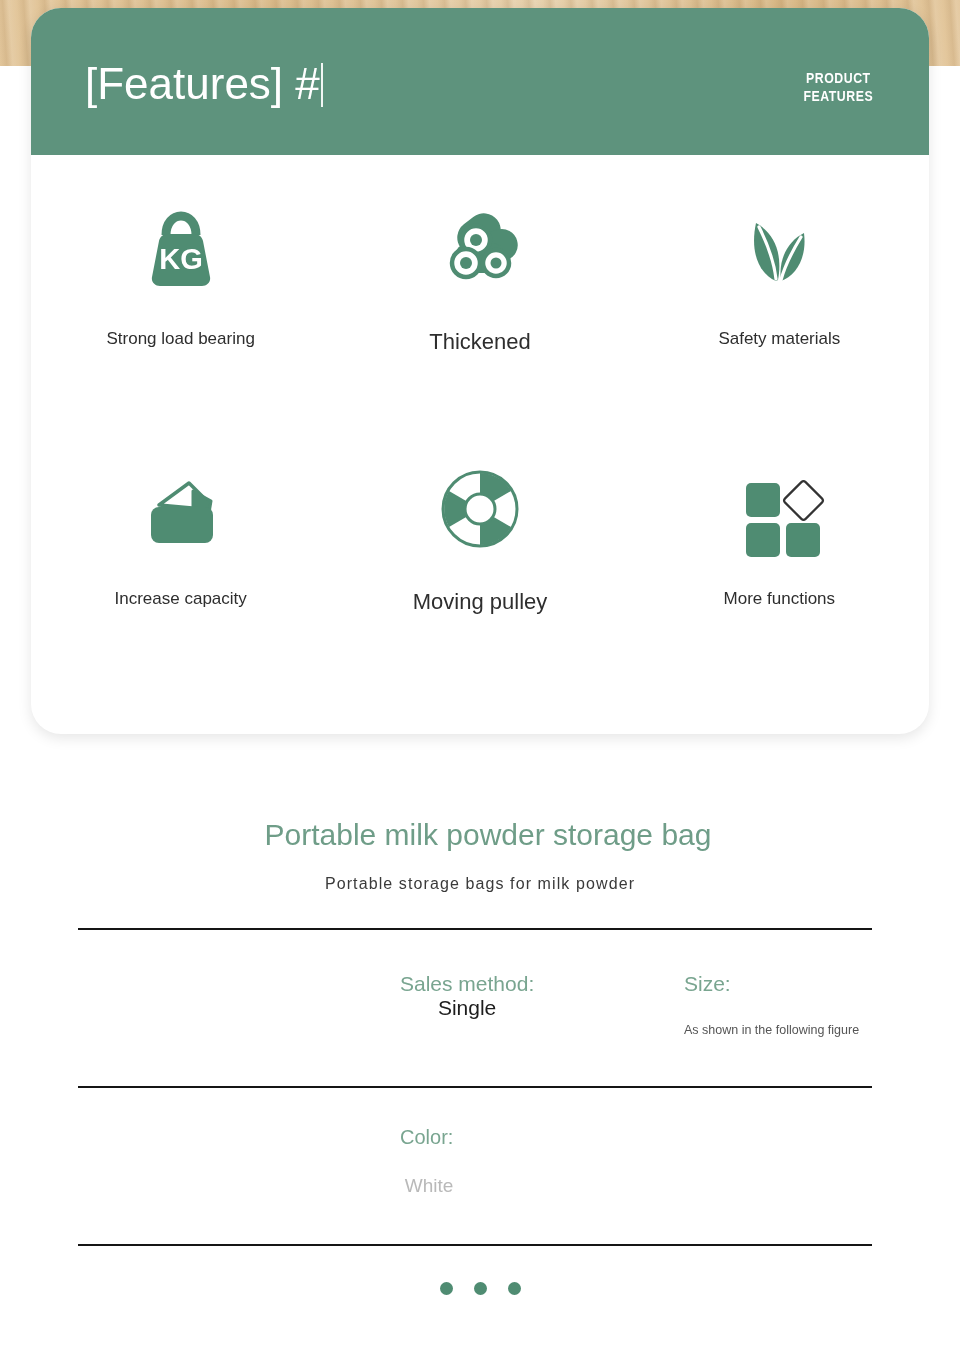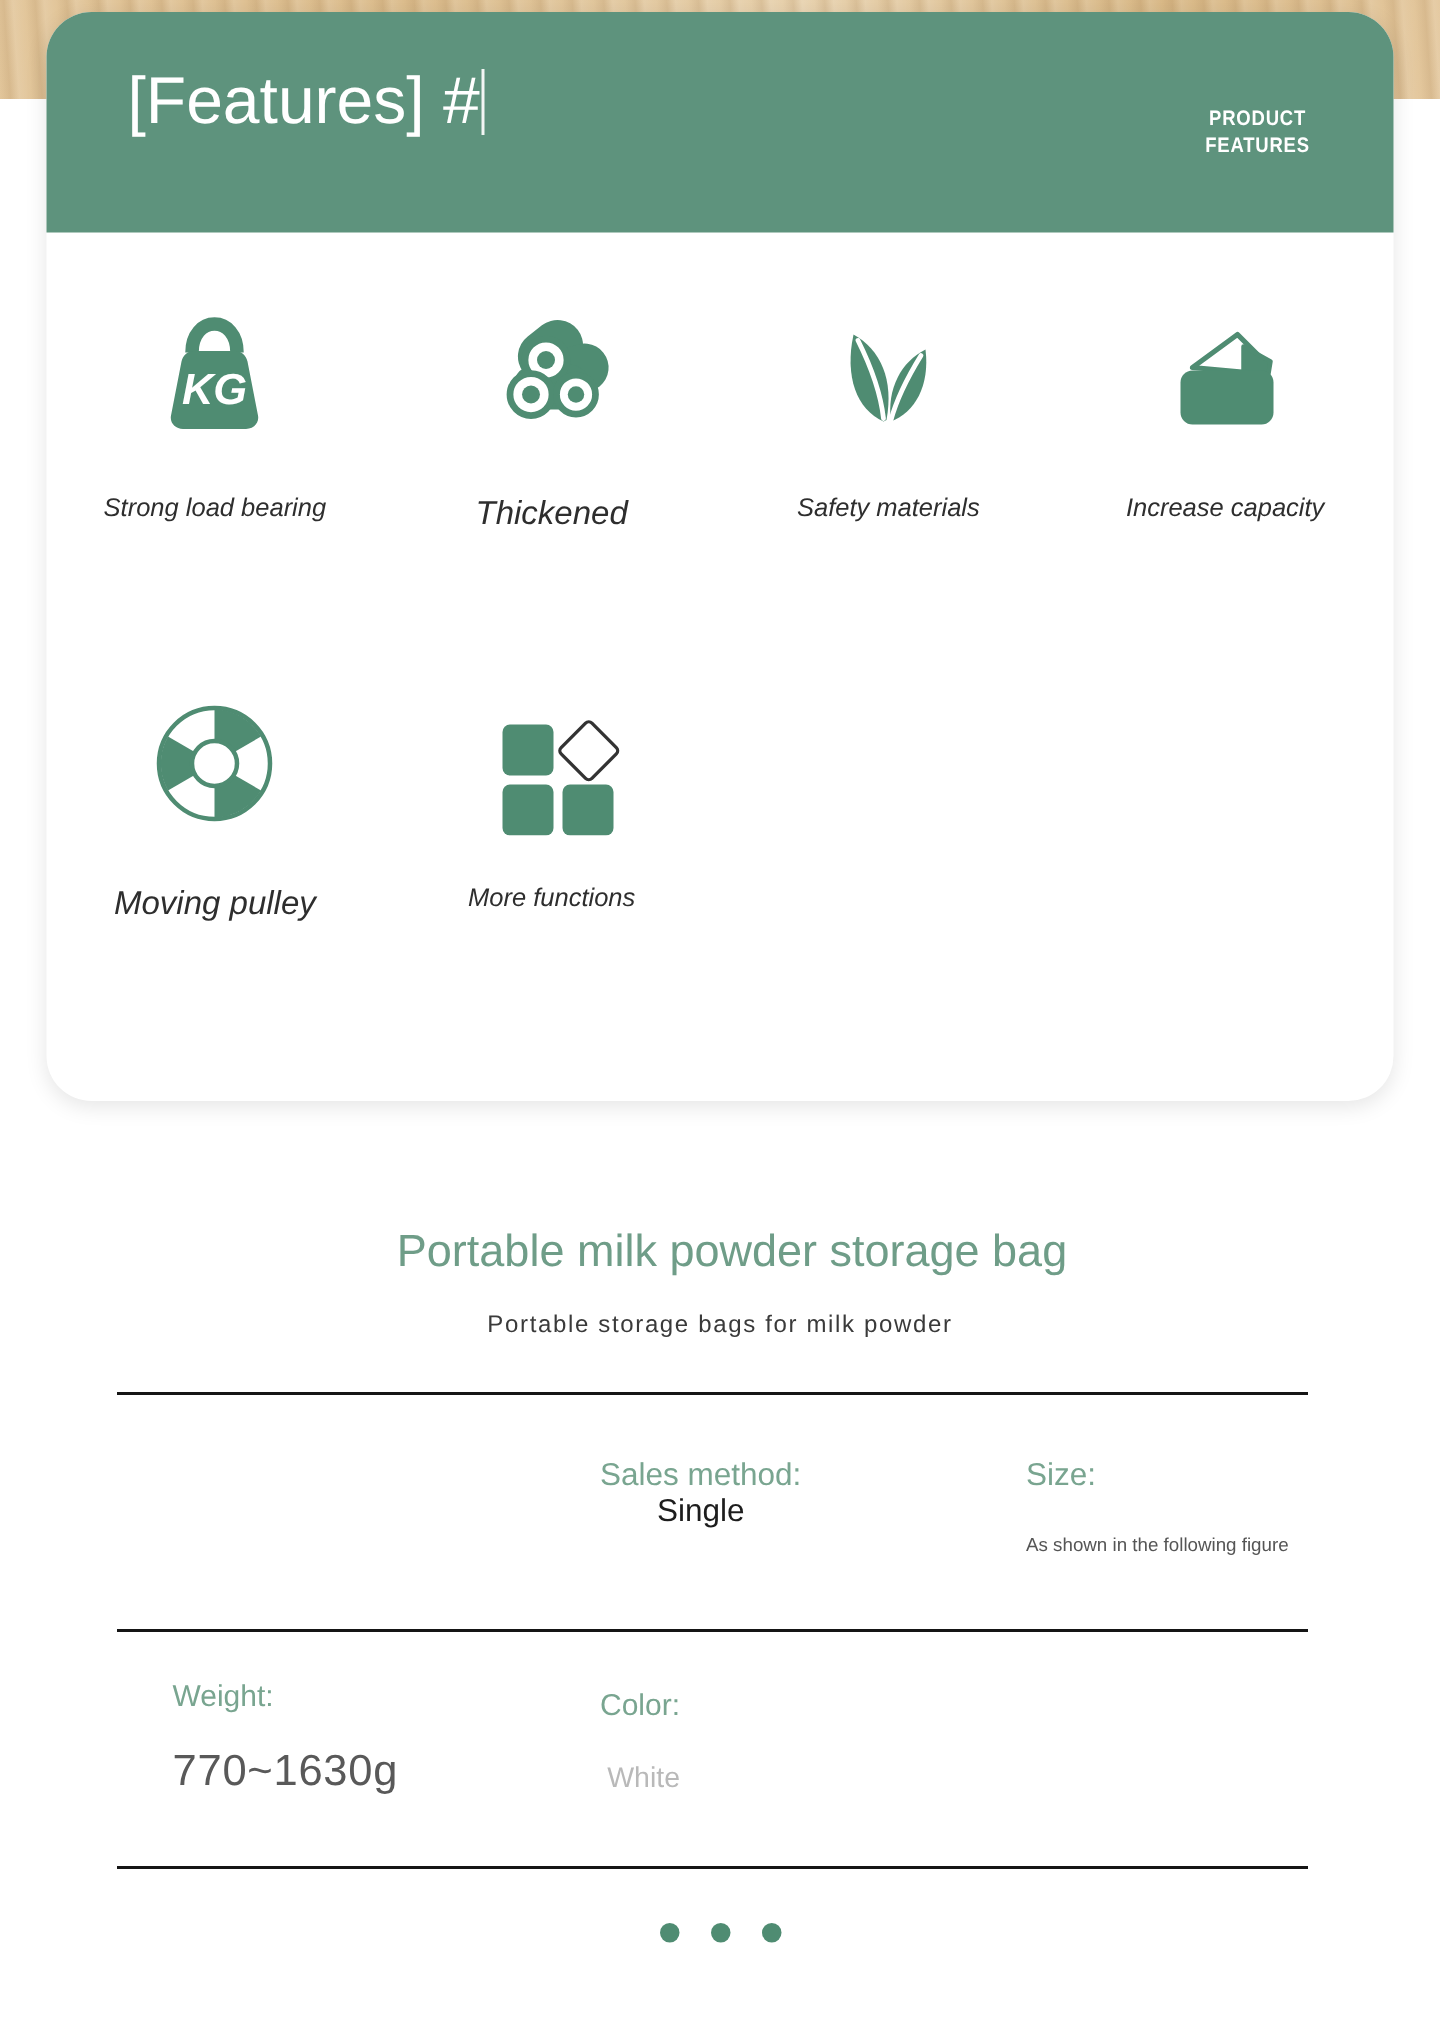--- a/index.html
+++ b/index.html
@@ -30,21 +30,21 @@
     background:#ffffff;
     border-radius:30px;
     box-shadow:0 4px 14px rgba(0,0,0,0.10);
   }
   .card-header {
     position:absolute; left:0; top:0; width:898px; height:147px;
     background:#5e937d;
     border-radius:30px 30px 0 0;
   }
   .card-title {
-    position:absolute; left:54px; top:36px;
+    position:absolute; left:54px; top:52px;
     font-size:44px; color:#ffffff; font-weight:400;
     letter-spacing:0px; line-height:1.1;
     white-space:nowrap;
   }
   .caret {
     display:inline-block; width:2px; height:44px;
     background:#f2f6f4; vertical-align:-8px; margin-left:1px;
   }
   .card-kicker {
     position:absolute; right:56px; top:62px;
@@ -52,23 +52,22 @@
     font-size:14px; font-weight:bold; line-height:1.25;
     letter-spacing:0.6px;
     transform:scaleX(0.88);
     transform-origin:right center;
   }
 
   
   .features {
     position:absolute; left:0; top:147px; width:898px; height:520px;
     display:grid;
-    grid-template-columns:repeat(4,1fr);
+    grid-template-columns:repeat(3,1fr);
     grid-template-rows:repeat(2,1fr);
-    font-style:italic;
   }
   .feature { position:relative; display:flex; flex-direction:column;
              align-items:center; justify-content:flex-start; padding-top:44px; }
   .feature .glyph { width:112px; height:100px; display:flex;
                     align-items:center; justify-content:center; }
   .feature .cap {
     margin-top:30px; color:#2e2e2e; text-align:center; white-space:nowrap;
   }
   .cap-s { font-size:17px; }
   .cap-m { font-size:22px; }
@@ -229,24 +228,20 @@
   <div class="spec" style="left:400px; top:972px;">
     <div class="lab lab-xl">Sales method:</div>
     <div class="val v-dark-md" style="text-align:center;">Single</div>
   </div>
 
   <div class="spec" style="left:684px; top:972px; width:150px;">
     <div class="lab lab-xl">Size:</div>
     <div class="val v-dark-xs" style="margin-top:26px; width:120px;">As shown in the following figure</div>
   </div>
 
-  <div class="spec" style="left:115px; top:1120px;">
-    <div class="lab lab-lg">Weight:</div>
-    <div class="val v-gray-xl" style="margin-top:22px;">770~1630g</div>
-  </div>
 
   <div class="spec" style="left:400px; top:1126px;text-align:right;">
     <div class="lab lab-lg">Color:</div>
     <div class="val v-gray-md" style="margin-top:26px;">White</div>
   </div>
 
   <div class="dots">
     <span class="dot"></span>
     <span class="dot"></span>
     <span class="dot"></span>

